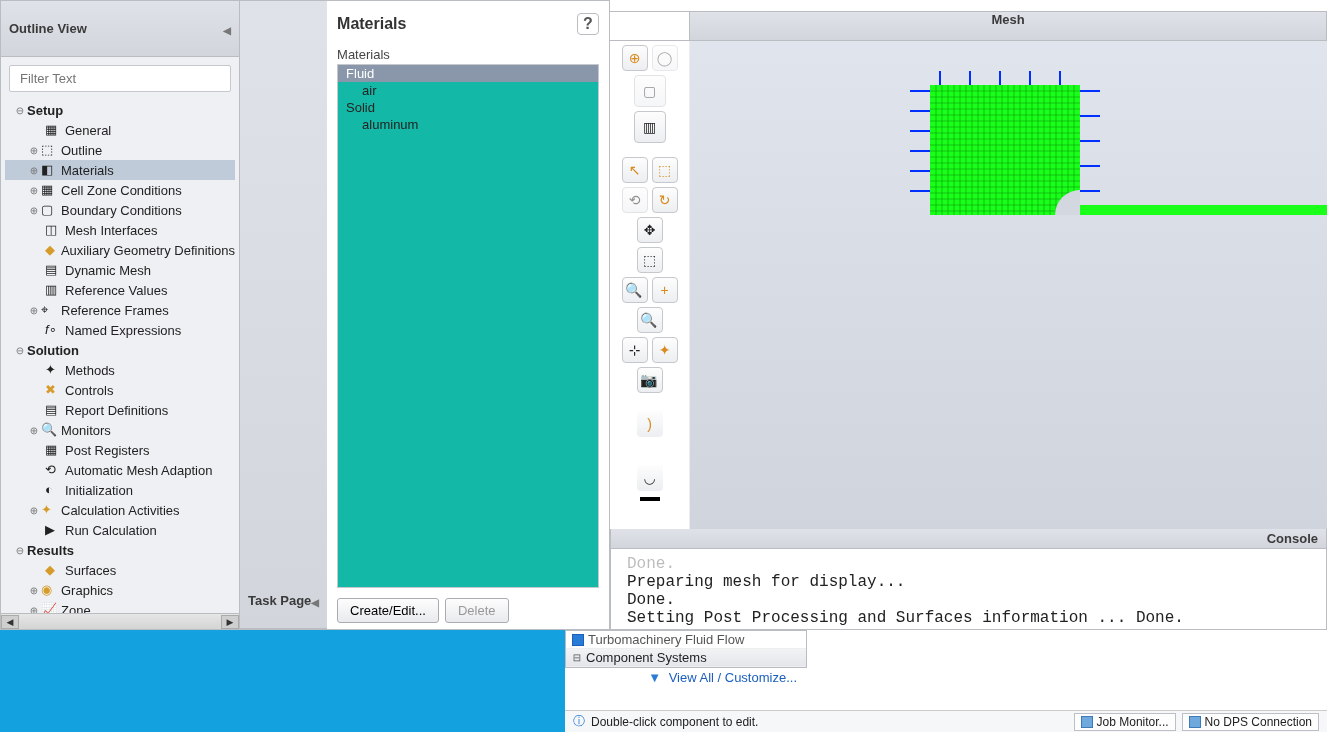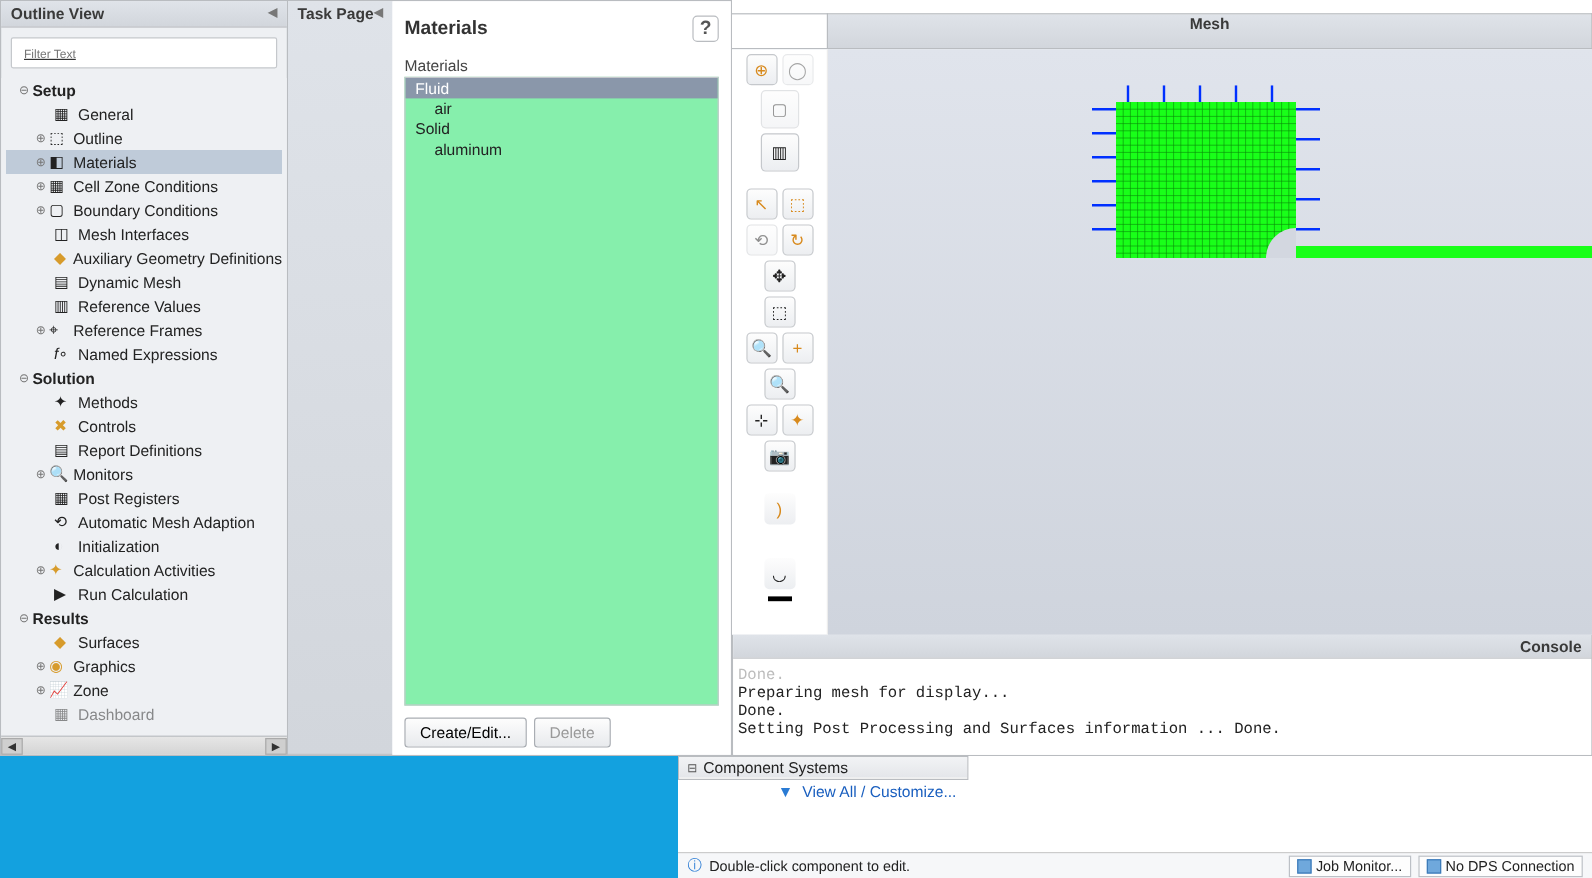--- a/index.html
+++ b/index.html
@@ -1,62 +1,62 @@
 <!DOCTYPE html>
 <html><head>
 <meta charset="utf-8">
 <style>
   * { box-sizing: border-box; }
   body { margin:0; font-family: "Segoe UI", Arial, sans-serif; font-size:13px; color:#222; background:#fff; overflow:hidden; }
   .app { width:1327px; height:732px; position:relative; }
   .top-area { display:flex; height:630px; }
   
   .panel { background:#eef0f3; border:1px solid #b9bcc0; display:flex; flex-direction:column; }
-  .panel-header { background: linear-gradient(#dfe3e9,#d2d6dc); border-bottom:1px solid #b9bcc0; padding:3px 8px; font-weight:600; color:#3a3a3a; display:flex; align-items:flex-start; justify-content:space-between; }
+  .panel-header { background: linear-gradient(#dfe3e9,#d2d6dc); border-bottom:1px solid #b9bcc0; padding:20px 8px; font-weight:600; color:#3a3a3a; display:flex; align-items:flex-end; justify-content:space-between; }
   .outline-panel { width:240px; }
   .filter-box { margin:8px; background:#fff; border:1px solid #c5c8cc; border-radius:2px; padding:4px 8px; color:#9a9a9a; }
-  .filter-box input { border:none; outline:none; font-size:10px; color:#333; background:transparent; width:100%;text-decoration:underline; }
+  .filter-box input { border:none; outline:none; font-size:13px; color:#333; background:transparent; width:100%; }
   .tree { flex:1; overflow:auto; padding:0 4px 4px 4px; background:#eef0f3; font-size:13px; }
   .tree-row { display:flex; align-items:center; height:20px; padding-left:8px; cursor:default; }
   .tree-row.selected { background:#bfcbd9; }
   .tree-caret { width:14px; text-align:center; color:#777; font-size:10px; }
   .tree-icon { width:16px; height:16px; display:inline-block; margin-right:4px; }
   .tree-label { white-space:nowrap; }
   .indent1 { padding-left:22px; }
   .indent2 { padding-left:40px; }
   .bold { font-weight:700; }
   .scrollbar-bottom { height:16px; background:linear-gradient(#e6e6e6,#d4d4d4); border-top:1px solid #b9bcc0; display:flex; align-items:center; justify-content:space-between; }
   .sb-btn { width:18px; height:14px; background:#cfcfcf; border:1px solid #aaa; display:flex; align-items:center; justify-content:center; font-size:9px; color:#333;}
   
   .task-panel { width:370px; border-left:none; display:flex; flex-direction:row; }
   .task-body { flex:1; background:#fff; padding:6px 10px; display:flex; flex-direction:column; }
   .task-title { font-size:16px; font-weight:700; color:#333; padding:6px 0; display:flex; justify-content:space-between; align-items:center;}
   .help-btn { width:22px; height:22px; border:1px solid #b9bcc0; border-radius:4px; display:flex; align-items:center; justify-content:center; font-weight:700; color:#555;}
   .mat-label { color:#444; margin-top:6px; margin-bottom:2px; }
-  .mat-list { border:1px solid #c5c8cc; flex:1; background:#86efac; font-size:13px; }
+  .mat-list { border:1px solid #c5c8cc; flex:1; background:#14b8a6; font-size:13px; }
   .mat-item { padding:1px 8px; }
   .mat-item.sel { background:#8a97aa; color:#fff; }
   .mat-sub { padding-left:24px; }
   .btn-row { display:flex; gap:6px; margin-top:10px; }
   .btn { border:1px solid #a9adb3; background:linear-gradient(#fdfdfd,#e8eaed); border-radius:3px; padding:4px 12px; font-size:13px;}
   .btn.disabled { color:#999; }
   
   .view-area { flex:1; display:flex; flex-direction:column; position:relative; background:#fff;}
   .view-header { display:flex; height:30px;margin-top:11px; }
   .view-title { flex:1; background:linear-gradient(#dfe3e9,#d2d6dc); border:1px solid #b9bcc0; border-left:none; text-align:center; font-weight:600; color:#3a3a3a;}
   .view-canvas { flex:1; position:relative; background:linear-gradient(#e0e4ec,#cfd4dd); overflow:hidden; }
   .toolstrip { position:absolute; left:0; top:0; bottom:0; width:80px; background:#fff; border-right:1px solid #ececec; display:flex; flex-direction:column; align-items:center; padding-top:4px; gap:4px;}
   .tool-btn { width:26px; height:26px; border:1px solid #c5c8cc; border-radius:4px; background:linear-gradient(#fdfdfd,#eceef1); display:flex; align-items:center; justify-content:center; font-size:14px;}
   .tool-row { display:flex; gap:4px; }
   
   .mesh-svg { position:absolute; left:300px; top:30px; }
   
   .console-panel { border:1px solid #b9bcc0; border-top:none; }
   .console-header { background:linear-gradient(#dfe3e9,#d2d6dc); border-bottom:1px solid #b9bcc0; padding:2px 8px; font-weight:600; color:#3a3a3a;text-align:right;}
-  .console-body { font-family: Consolas, "Courier New", monospace; font-size:13px; padding:6px 4px; height:80px; background:#fff; overflow:hidden;}
+  .console-body { font-family: Consolas, "Courier New", monospace; font-size:16px; padding:6px 16px; height:80px; background:#fff; overflow:hidden;}
   
   .bottom-area { height:102px; display:flex; position:relative;}
   .blue-area { width:565px; background:#13a1df; }
   .wb-area { flex:1; background:#fff; display:flex; flex-direction:column; }
   .wb-tree { width:242px; border:1px solid #b9bcc0; background:#fff; font-size:13px;}
   .wb-row { padding:1px 6px; display:flex; align-items:center; gap:4px; border-bottom:1px solid #eee;}
   .wb-header-row { background:linear-gradient(#f2f3f5,#e4e6ea);}
   .wb-link { color:#1a5fbf; text-align:right; padding:2px 10px; }
   .wb-status { border-top:1px solid #ccc; background:#f6f7f9; padding:2px 8px; display:flex; align-items:center; justify-content:space-between; font-size:12px; height:22px;}
   .status-pill { display:flex; align-items:center; gap:4px; border:1px solid #bcc0c6; padding:1px 6px; background:#fdfdfd;}
@@ -390,20 +390,24 @@
     </div>
   </div>
 </div>
 
 <div class="bottom-area">
   <div class="blue-area"></div>
   <div class="wb-area">
     <div style="display:flex; flex:1;">
       <div style="flex-shrink:0">
         <div class="wb-tree">
+          <div class="wb-row" style="color:#555">
+            <span class="sq blue"></span>
+            <span>Turbomachinery Fluid Flow</span>
+          </div>
           <div class="wb-row wb-header-row">
             <span class="expander">⊟</span>
             <span>Component Systems</span>
           </div>
         </div>
         <div class="wb-link" style="width:242px;">
           <span style="color:#2a7bd4; margin-right:4px">▼</span>
           <a href="#" style="text-decoration:none;color:#1a5fbf">View All / Customize...</a>
         </div>
       </div>

